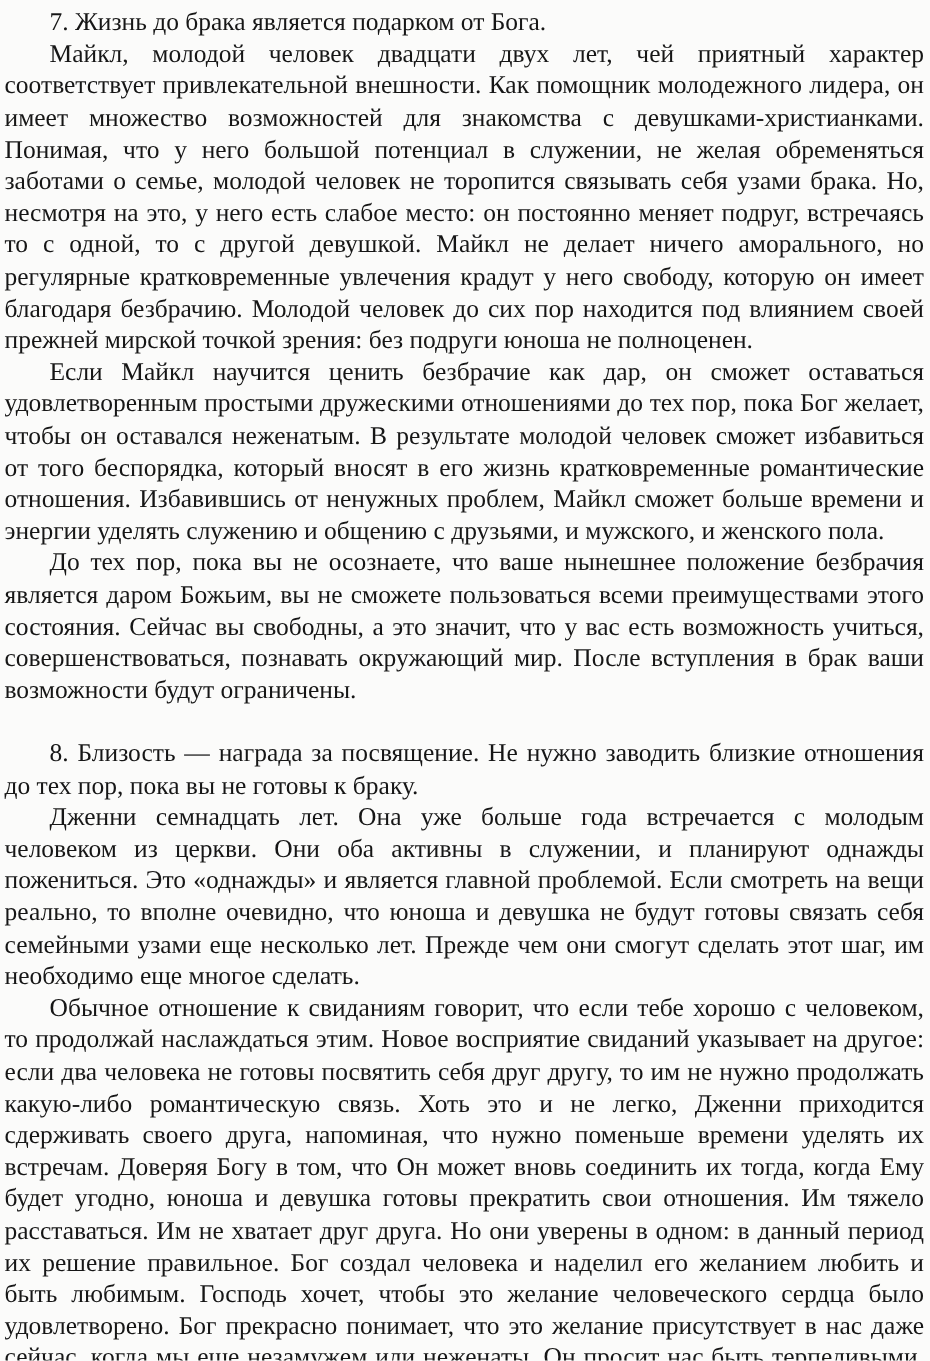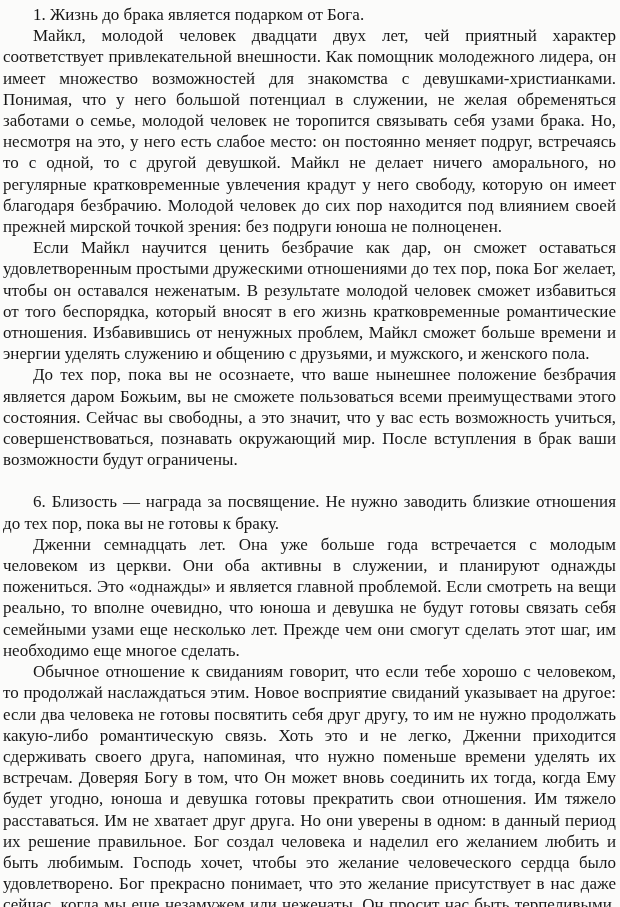--- a/index.html
+++ b/index.html
@@ -29,21 +29,21 @@
     text-indent: 30px;
   }
   .page p.gap {
     margin-top: 21px;
   }
 </style>
 </head>
 <body>
 
 <div class="page">
-  <p>1. Жизнь до брака является подарком от Бога.</p>
+  <p>7. Жизнь до брака является подарком от Бога.</p>
   <p>Майкл, молодой человек двадцати двух лет, чей приятный характер соответствует привлекательной внешности. Как помощник молодежного лидера, он имеет множество возможностей для знакомства с девушками-христианками. Понимая, что у него большой потенциал в служении, не желая обременяться заботами о семье, молодой человек не торопится связывать себя узами брака. Но, несмотря на это, у него есть слабое место: он постоянно меняет подруг, встречаясь то с одной, то с другой девушкой. Майкл не делает ничего аморального, но регулярные кратковременные увлечения крадут у него свободу, которую он имеет благодаря безбрачию. Молодой человек до сих пор находится под влиянием своей прежней мирской точкой зрения: без подруги юноша не полноценен.</p>
   <p>Если Майкл научится ценить безбрачие как дар, он сможет оставаться удовлетворенным простыми дружескими отношениями до тех пор, пока Бог желает, чтобы он оставался неженатым. В результате молодой человек сможет избавиться от того беспорядка, который вносят в его жизнь кратковременные романтические отношения. Избавившись от ненужных проблем, Майкл сможет больше времени и энергии уделять служению и общению с друзьями, и мужского, и женского пола.</p>
   <p>До тех пор, пока вы не осознаете, что ваше нынешнее положение безбрачия является даром Божьим, вы не сможете пользоваться всеми преимуществами этого состояния. Сейчас вы свободны, а это значит, что у вас есть возможность учиться, совершенствоваться, познавать окружающий мир. После вступления в брак ваши возможности будут ограничены.</p>
-  <p class="gap">6. Близость — награда за посвящение. Не нужно заводить близкие отношения до тех пор, пока вы не готовы к браку.</p>
+  <p class="gap">8. Близость — награда за посвящение. Не нужно заводить близкие отношения до тех пор, пока вы не готовы к браку.</p>
   <p>Дженни семнадцать лет. Она уже больше года встречается с молодым человеком из церкви. Они оба активны в служении, и планируют однажды пожениться. Это «однажды» и является главной проблемой. Если смотреть на вещи реально, то вполне очевидно, что юноша и девушка не будут готовы связать себя семейными узами еще несколько лет. Прежде чем они смогут сделать этот шаг, им необходимо еще многое сделать.</p>
   <p>Обычное отношение к свиданиям говорит, что если тебе хорошо с человеком, то продолжай наслаждаться этим. Новое восприятие свиданий указывает на другое: если два человека не готовы посвятить себя друг другу, то им не нужно продолжать какую-либо романтическую связь. Хоть это и не легко, Дженни приходится сдерживать своего друга, напоминая, что нужно поменьше времени уделять их встречам. Доверяя Богу в том, что Он может вновь соединить их тогда, когда Ему будет угодно, юноша и девушка готовы прекратить свои отношения. Им тяжело расставаться. Им не хватает друг друга. Но они уверены в одном: в данный период их решение правильное. Бог создал человека и наделил его желанием любить и быть любимым. Господь хочет, чтобы это желание человеческого сердца было удовлетворено. Бог прекрасно понимает, что это желание присутствует в нас даже сейчас, когда мы еще незамужем или неженаты. Он просит нас быть терпеливыми, ожидая того дня, когда Он Сам приведет в нашу жизнь угодного Ему человека. И наша задача: не теряя времени, работать над своими отношениями с родными, укреплять дружеские связи с братьями и сестрами во Христе.</p>
 
 </div>
 
 </body></html>

